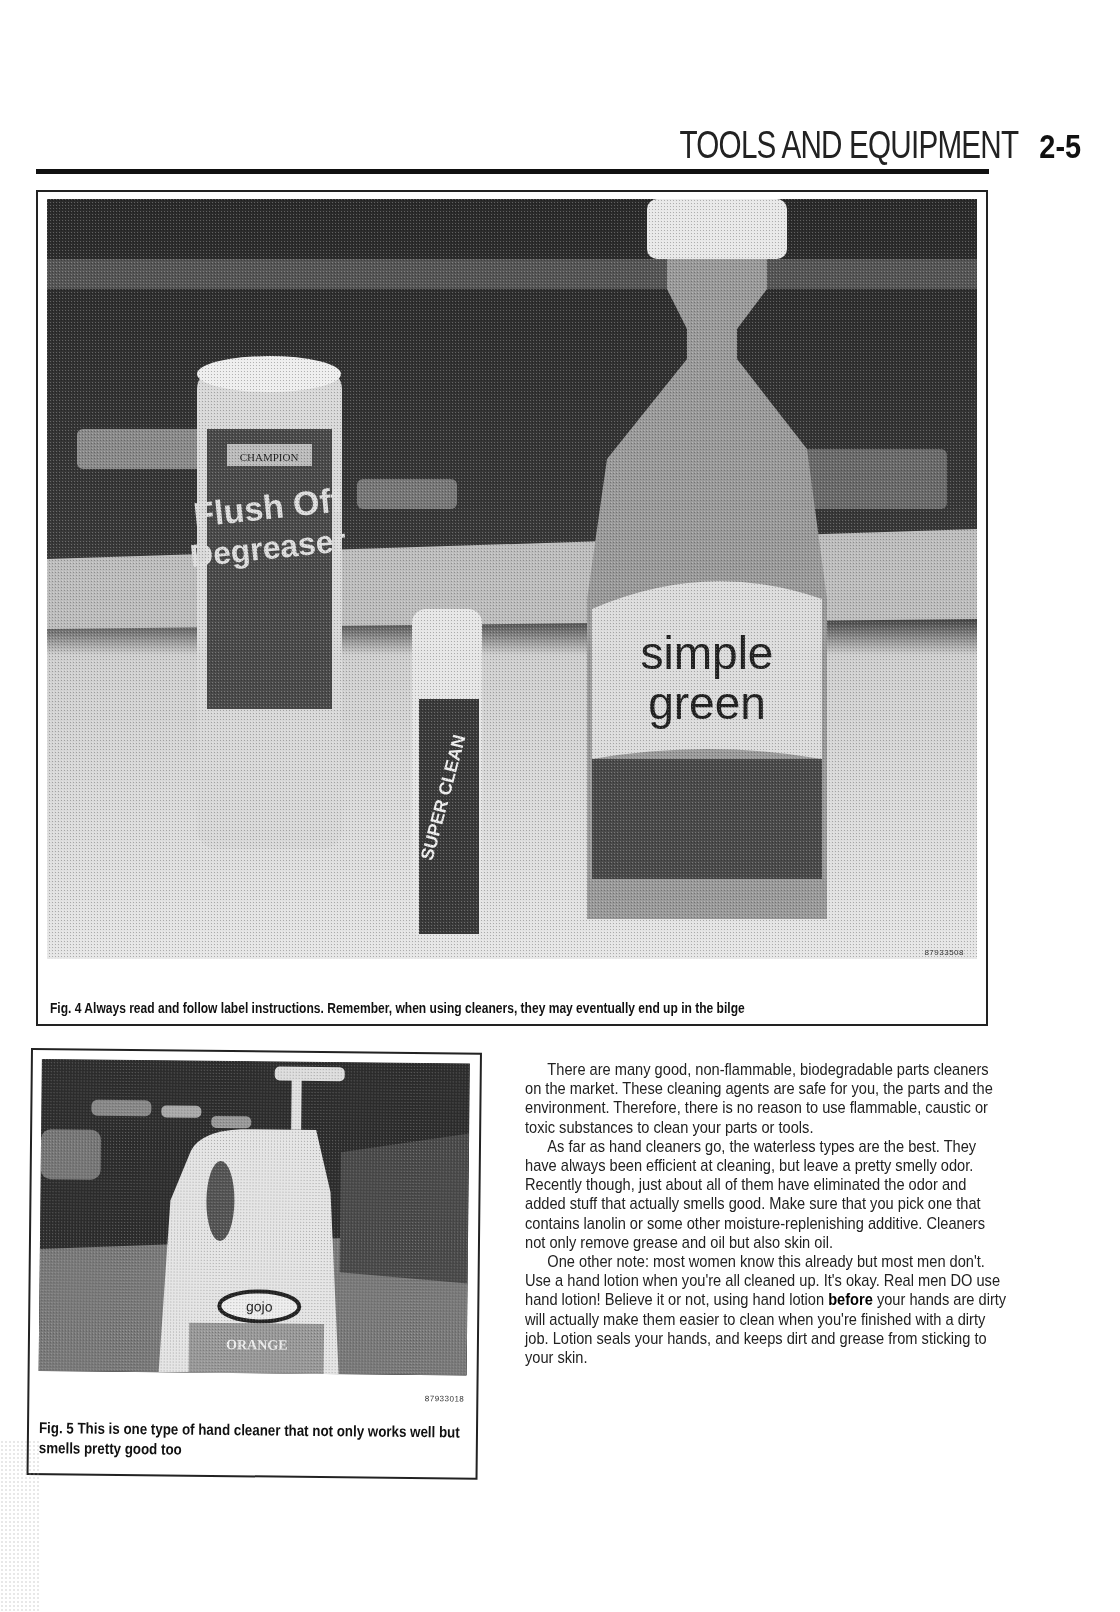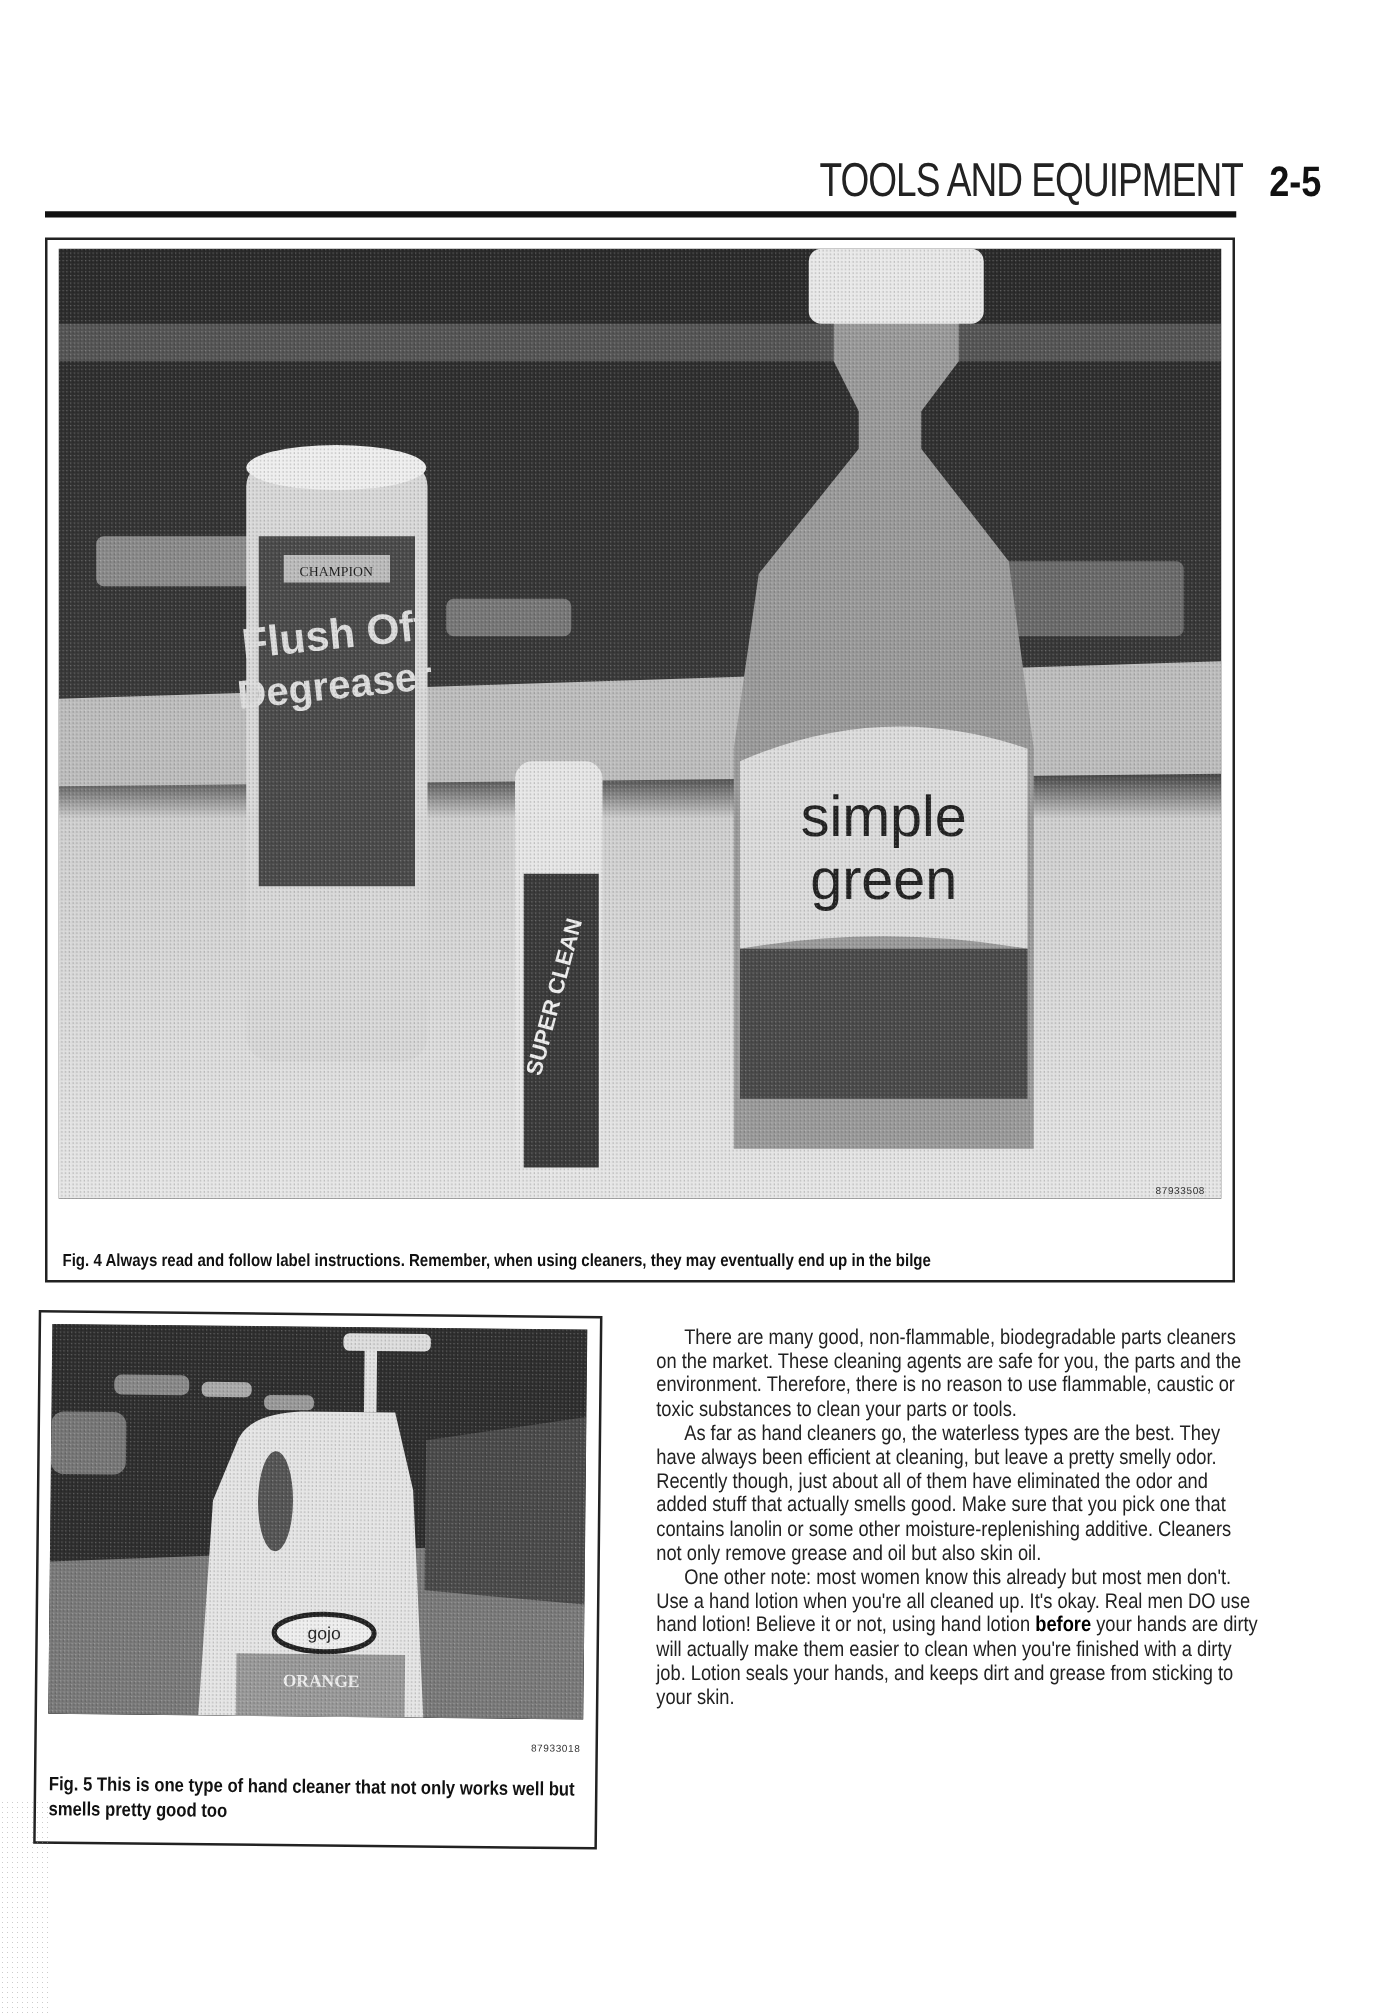--- a/index.html
+++ b/index.html
@@ -1,21 +1,21 @@
 <!DOCTYPE html>
 <html><head>
 <meta charset="utf-8">
 <style>
   html, body { margin:0; padding:0; }
   body {
     width:1120px; height:1612px; background:#ffffff; position:relative; overflow:hidden;
     font-family:"Liberation Sans", sans-serif; color:#1a1a1a;
   }
   .header-title {
-    position:absolute; left:560px; top:124px; width:430px; height:50px;
+    position:absolute; left:584px; top:124px; width:430px; height:50px;
     text-align:center; white-space:nowrap;
   }
   .header-title .section {
     font-family:"Liberation Sans Narrow","Liberation Sans", sans-serif;
     font-size:38px; letter-spacing:-1px; transform:scaleX(0.78); transform-origin:right center;
     display:inline-block; font-weight:normal; color:#222;
   }
   .header-title .pagenum {
     font-size:34px; font-weight:bold; display:inline-block; transform:scaleX(0.85); transform-origin:right center;
     margin-left:14px; color:#111;

